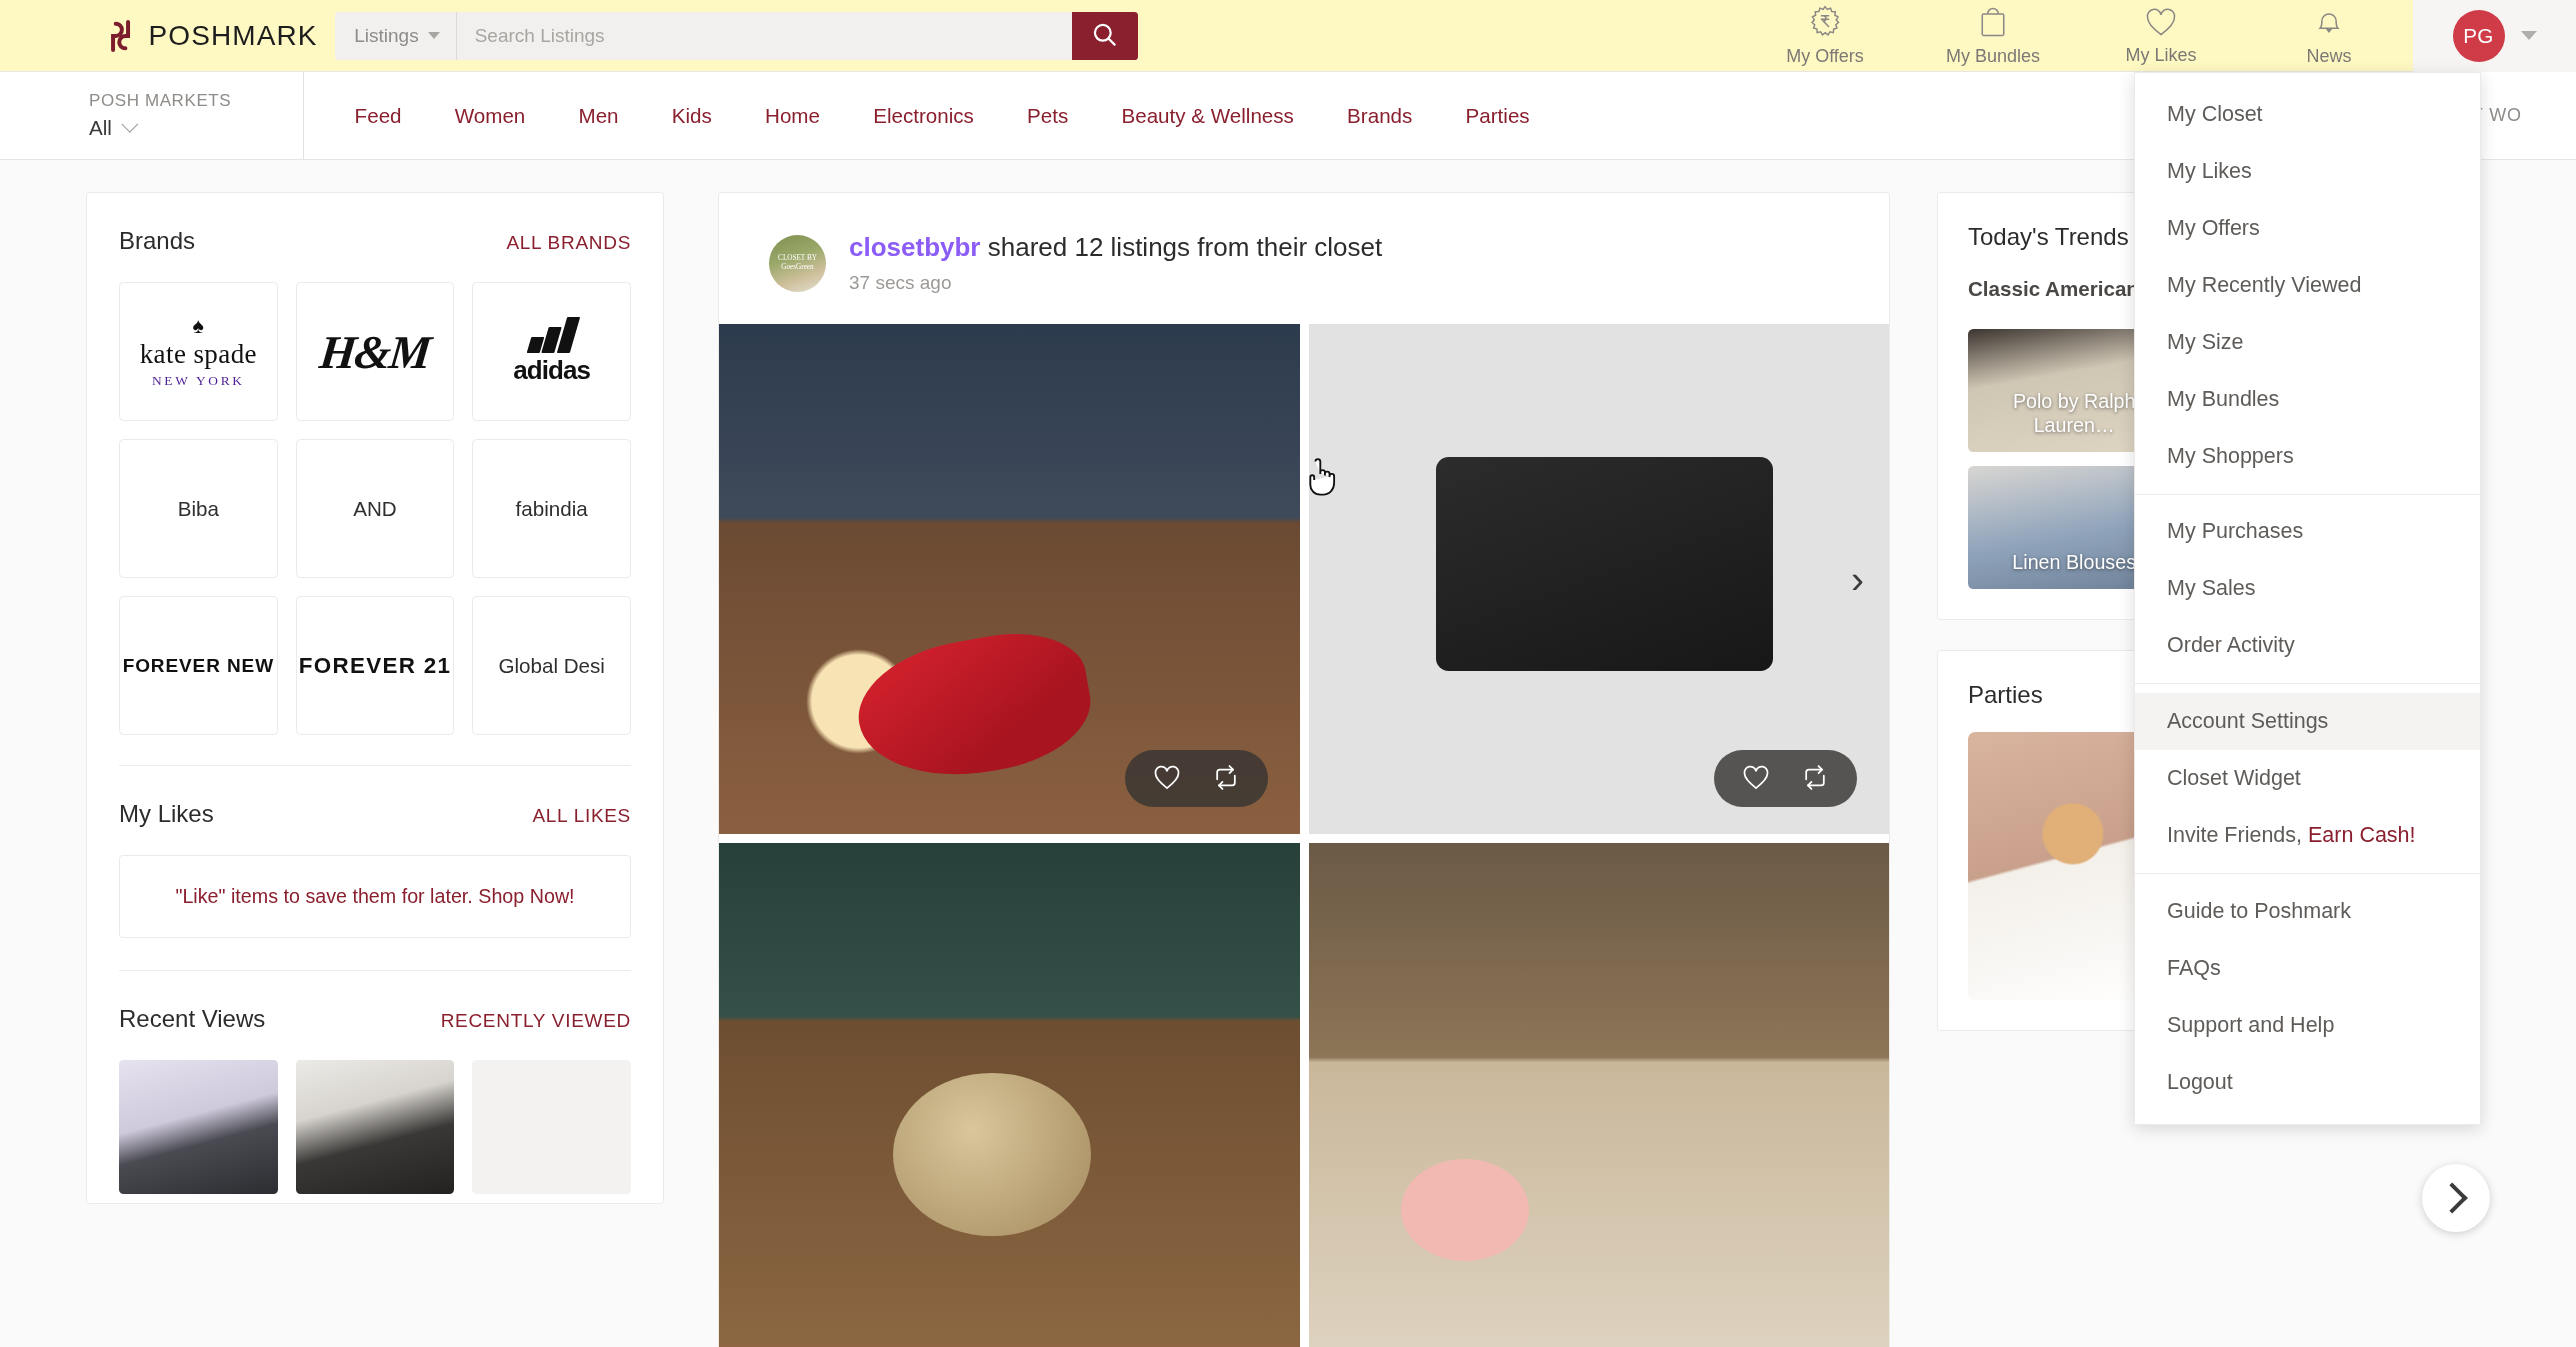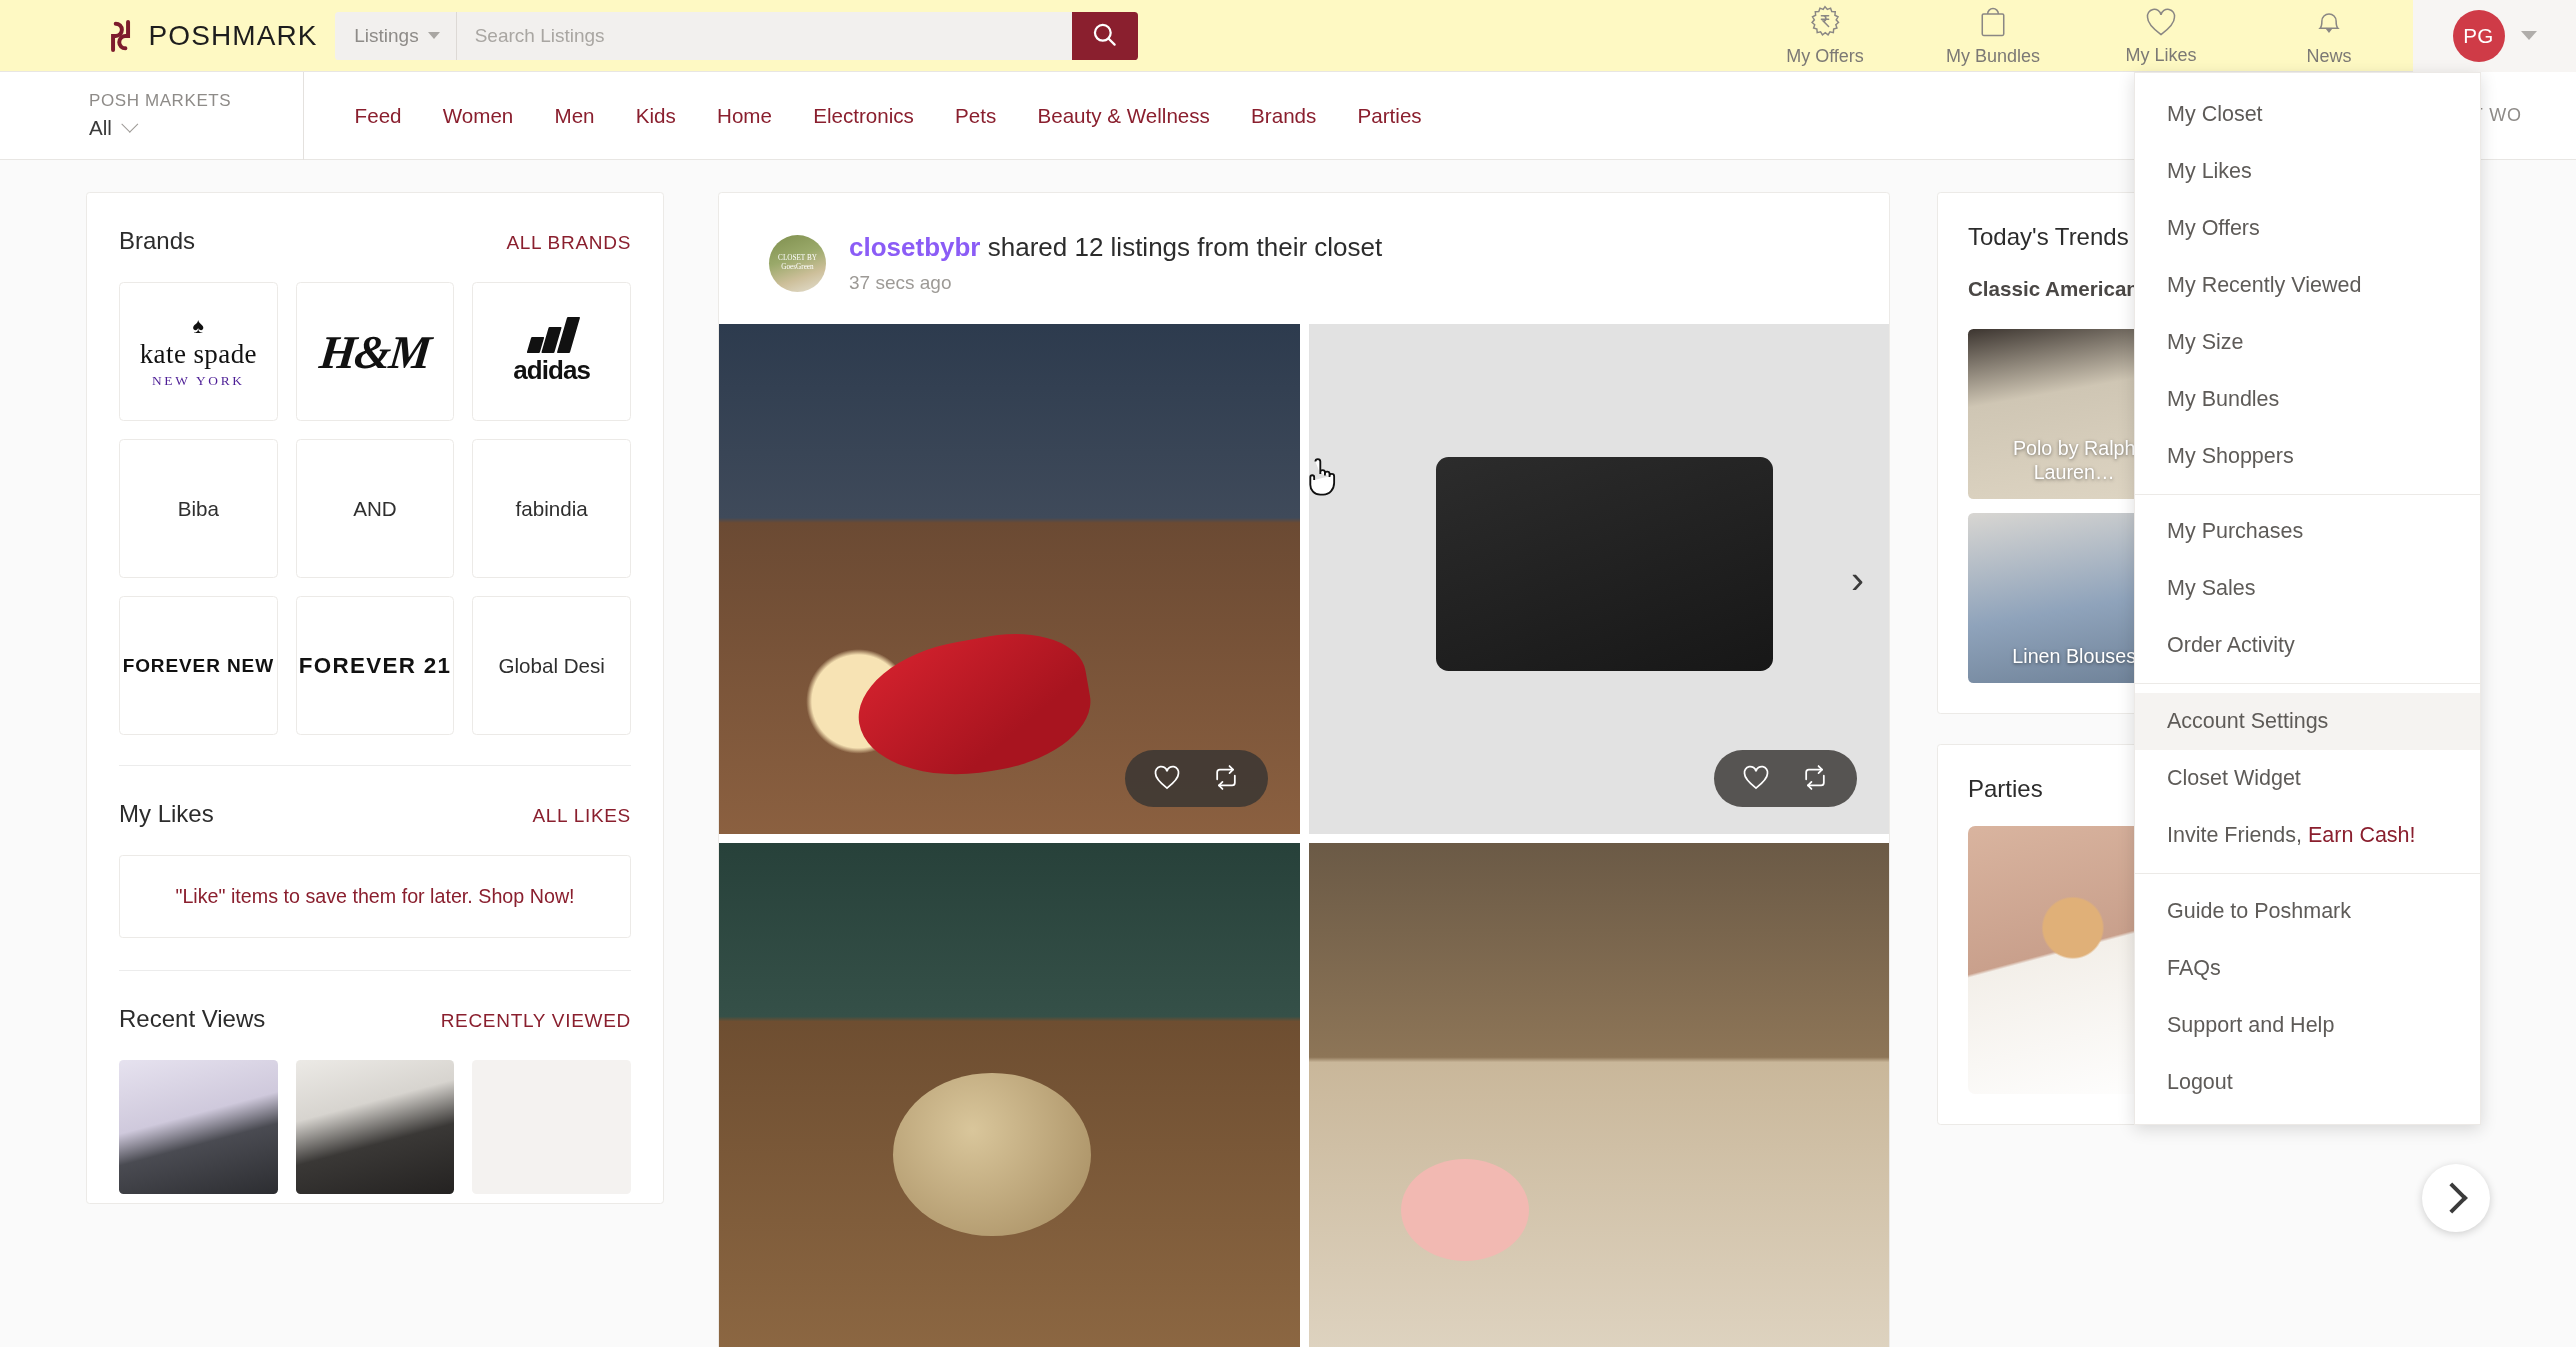--- a/index.html
+++ b/index.html
@@ -102,21 +102,21 @@
     letter-spacing: 0.6px;
   }
   .pm-value-row { display: flex; align-items: center; gap: 12.5px; }
   .pm-value { font-size: 20.6px; color: #3a3a3a; }
   .chev-sm {
     width: 11.6px; height: 11.6px;
     border-right: 1.8px solid #9d9a96;
     border-bottom: 1.8px solid #9d9a96;
     transform: rotate(45deg) translate(-2.7px,-2.7px);
   }
-  .nav-links { display: flex; align-items: flex-start; gap: 0; margin-left: 30px; }
+  .nav-links { display: flex; align-items: flex-start; gap: 12px; margin-left: 30px; }
   .nav-link {
     font-size: 20.6px; color: #8a1f2e;
     padding: 0 20.6px; cursor: pointer; white-space: nowrap;
   }
   .nav-right {
     margin-left: auto; margin-right: 54px;
     display: flex; align-items: center; gap: 50px;
   }
   .nav-right-link {
     font-size: 18px; color: #8e8b88; letter-spacing: 0.9px;
@@ -287,21 +287,21 @@
   .right-col { width: 501px; margin-left: 47px; }
   .right-card { padding: 30px 30px 30px 30px; margin-bottom: 30px; }
   .rc-title { font-size: 24px; color: #2c2c2c; margin-bottom: 23px; }
   .trend-desc { font-size: 20.6px; color: #6d6a67; line-height: 1.45; margin-bottom: 25px; }
   .trend-desc b { color: #4a4745; }
   .trend-grid {
     display: grid; grid-template-columns: 1fr 1fr;
     gap: 14.3px;
   }
   .trend-tile {
-    position: relative; height: 170px; border-radius: 5.4px; overflow: hidden;
+    position: relative; height: 123px; border-radius: 5.4px; overflow: hidden;
     cursor: pointer;
   }
   .trend-label {
     position: absolute; left: 0; right: 0; bottom: 14.3px;
     text-align: center; color: #fff; font-size: 19.7px;
     padding: 0 9px; line-height: 1.2;
     text-shadow: 0 0.9px 3.6px rgba(0,0,0,.5);
   }
   .tt1 { background: linear-gradient(170deg,#3c3530 0%,#cfc6b4 38%,#ded5c3 100%); }
   .tt2 { background: linear-gradient(170deg,#d8d6d2 0%,#8fa3bb 55%,#6d8096 100%); }

